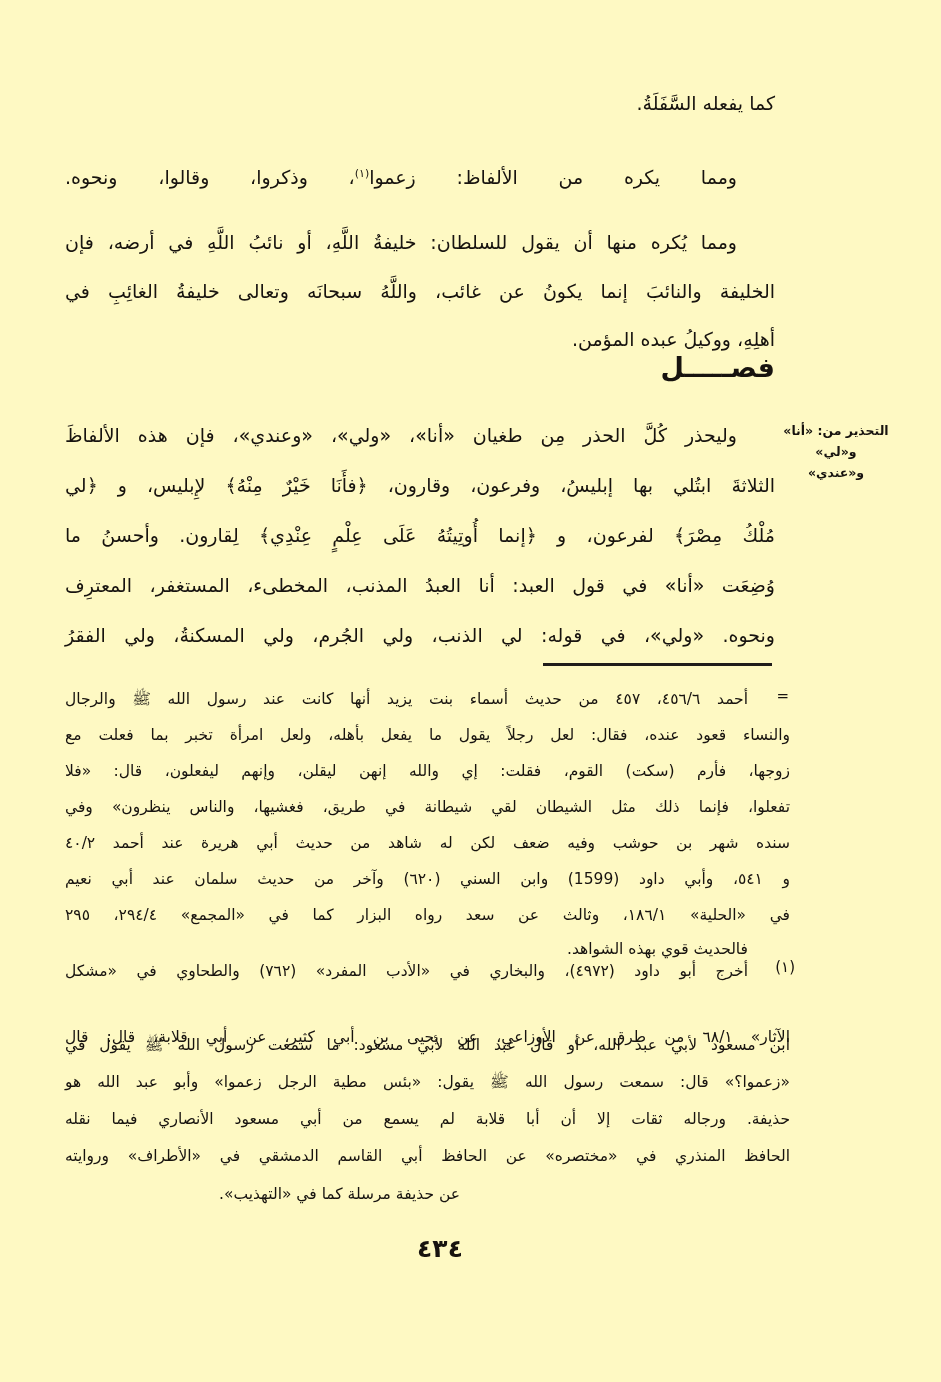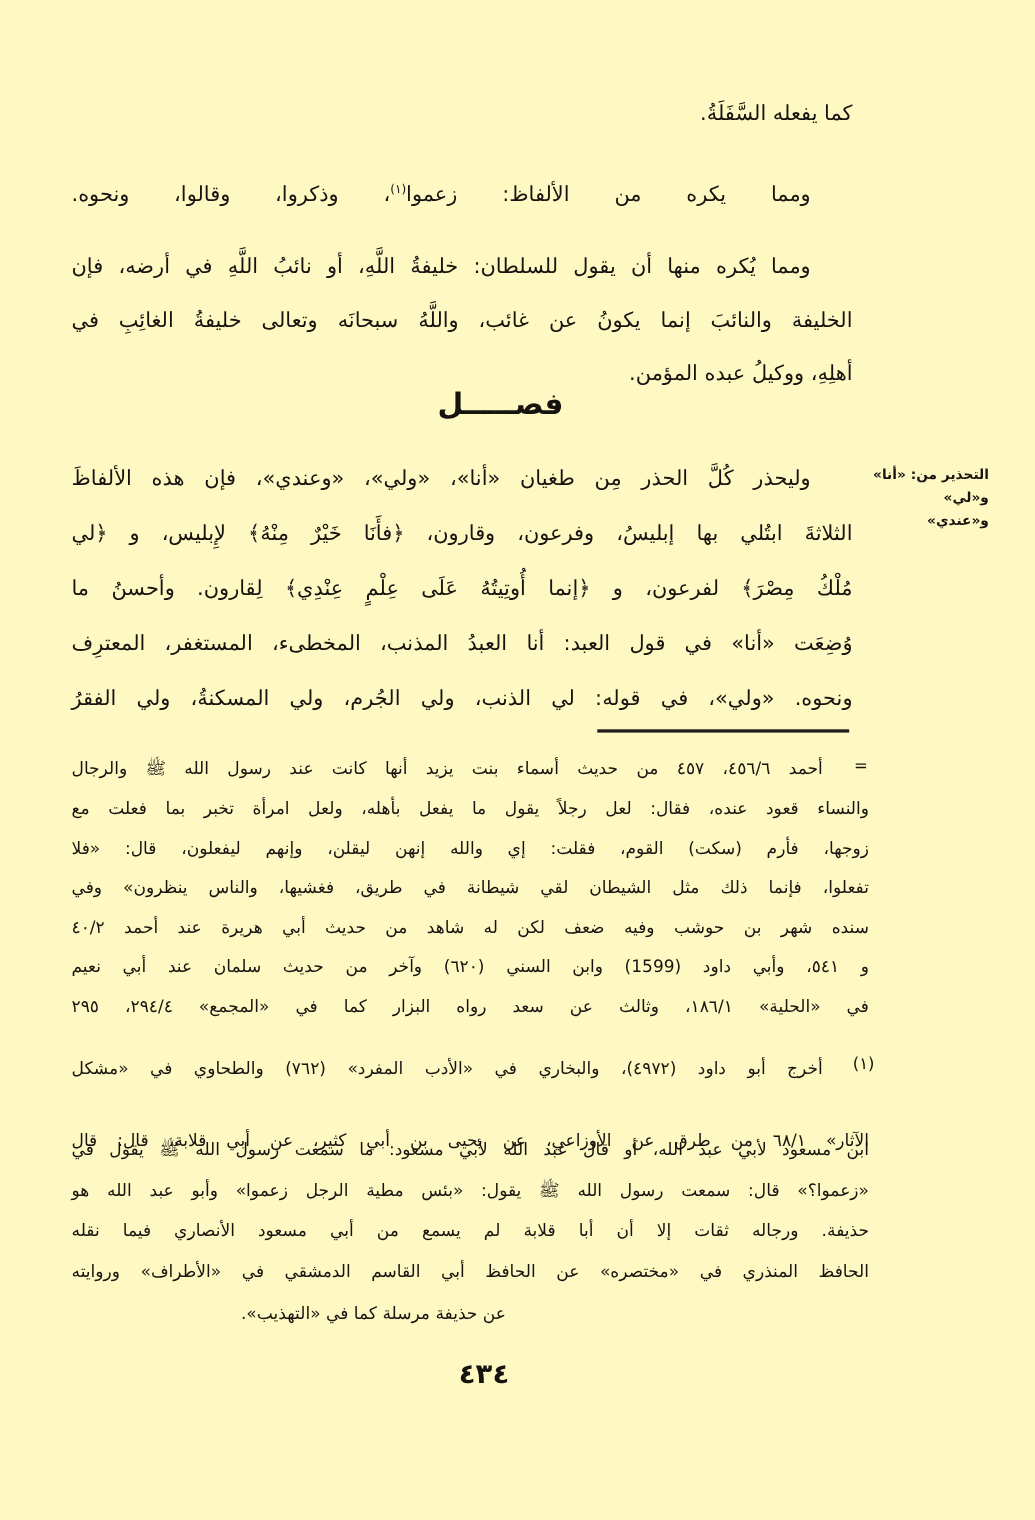--- a/index.html
+++ b/index.html
@@ -10,26 +10,26 @@
   }
   .bline {
     position:absolute; left:65px; width:710px; direction:rtl;
     font-size:19px; line-height:34px;
     text-align:justify; text-align-last:justify;
   }
   .bline.nojust { text-align:right; text-align-last:right; }
   .bline.indent { padding-right:38px; width:672px; }
   .heading {
     position:absolute; top:352px; left:65px; width:710px; box-sizing:border-box;
-    padding-left:70px; text-align:center; direction:rtl;
+    padding-left:70px; direction:rtl;
     font-weight:bold; font-size:27px;
   }
   .margin-note {
     position:absolute; top:420px; right:42px; width:126px; direction:rtl;
-    font-size:12.5px; font-weight:bold; line-height:21px; text-align:right;
+    font-size:12.5px; font-weight:bold; line-height:21px; text-align:center;
   }
   .divider { position:absolute; top:663px; left:543px; width:229px; height:3px; background:#201d1a; }
   .fline {
     position:absolute; left:65px; width:725px; direction:rtl;
     font-size:15.5px; line-height:27px;
     text-align:justify; text-align-last:justify;
   }
   .fline.nojust { text-align:right; text-align-last:right; }
   .fline.f-indent { padding-right:42px; width:683px; }
   .fline.f-indent-deep { padding-right:330px; width:395px; }
@@ -71,20 +71,21 @@
   <div class="divider"></div>
 
   <div class="fn-marker" style="top:687px; right:152px">=</div>
   <div class="fline f-indent" style="top:686px">أحمد ٤٥٦/٦، ٤٥٧ من حديث أسماء بنت يزيد أنها كانت عند رسول الله ﷺ والرجال</div>
   <div class="fline" style="top:722px">والنساء قعود عنده، فقال: لعل رجلاً يقول ما يفعل بأهله، ولعل امرأة تخبر بما فعلت مع</div>
   <div class="fline" style="top:758px">زوجها، فأرم (سكت) القوم، فقلت: إي والله إنهن ليقلن، وإنهم ليفعلون، قال: «فلا</div>
   <div class="fline" style="top:794px">تفعلوا، فإنما ذلك مثل الشيطان لقي شيطانة في طريق، فغشيها، والناس ينظرون» وفي</div>
   <div class="fline" style="top:830px">سنده شهر بن حوشب وفيه ضعف لكن له شاهد من حديث أبي هريرة عند أحمد ٤٠/٢</div>
   <div class="fline" style="top:866px">و ٥٤١، وأبي داود (1599) وابن السني (٦٢٠) وآخر من حديث سلمان عند أبي نعيم</div>
   <div class="fline" style="top:902px">في «الحلية» ١٨٦/١، وثالث عن سعد رواه البزار كما في «المجمع» ٢٩٤/٤، ٢٩٥</div>
+  <div class="fline nojust f-indent" style="top:936px">فالحديث قوي بهذه الشواهد.</div>
 
   <div class="fn-marker" style="top:958px; right:146px">(١)</div>
   <div class="fline f-indent" style="top:958px">أخرج أبو داود (٤٩٧٢)، والبخاري في «الأدب المفرد» (٧٦٢) والطحاوي في «مشكل</div>
   <div class="fline" style="top:1024px">الآثار» ٦٨/١ من طرق عن الأوزاعي، عن يحيى بن أبي كثير، عن أبي قلابة، قال: قال</div>
   <div class="fline" style="top:1032px">ابن مسعود لأبي عبد الله، أو قال عبد الله لأبي مسعود: ما سمعت رسول الله ﷺ يقول في</div>
   <div class="fline" style="top:1069px">«زعموا؟» قال: سمعت رسول الله ﷺ يقول: «بئس مطية الرجل زعموا» وأبو عبد الله هو</div>
   <div class="fline" style="top:1106px">حذيفة. ورجاله ثقات إلا أن أبا قلابة لم يسمع من أبي مسعود الأنصاري فيما نقله</div>
   <div class="fline nojust f-indent-deep" style="top:1181px">عن حذيفة مرسلة كما في «التهذيب».</div>
   <div class="fline" style="top:1143px">الحافظ المنذري في «مختصره» عن الحافظ أبي القاسم الدمشقي في «الأطراف» وروايته</div>
 

